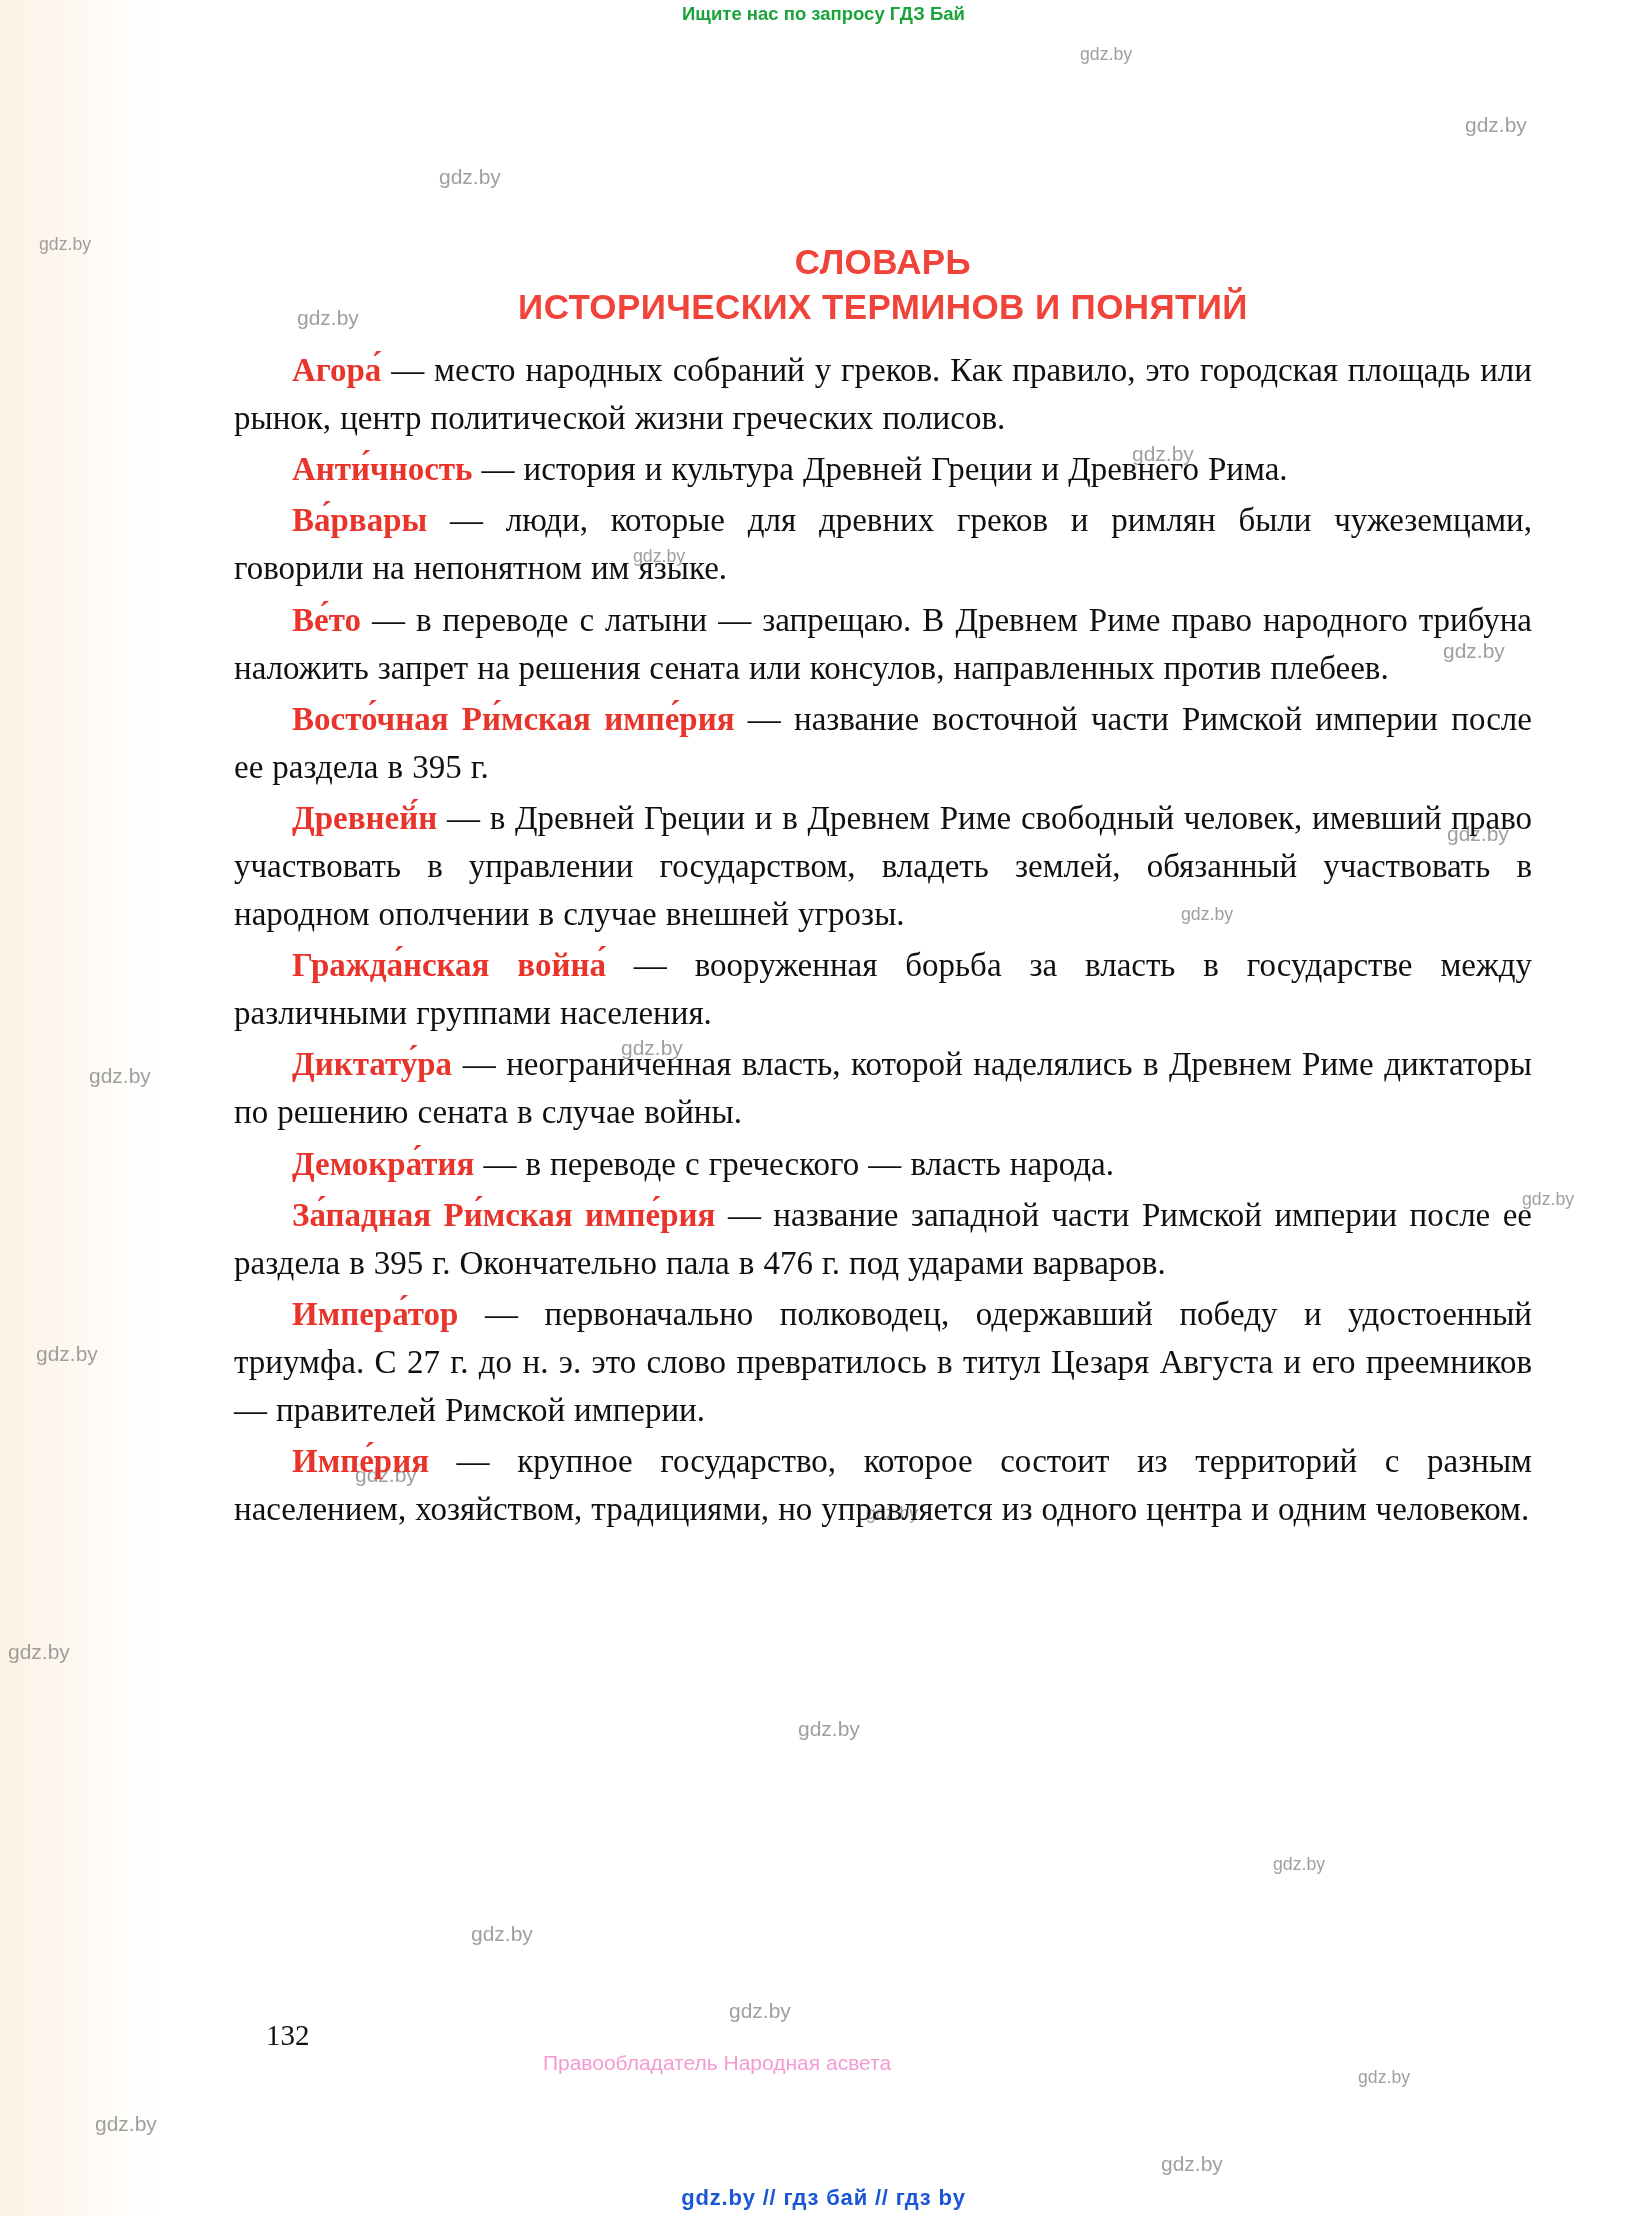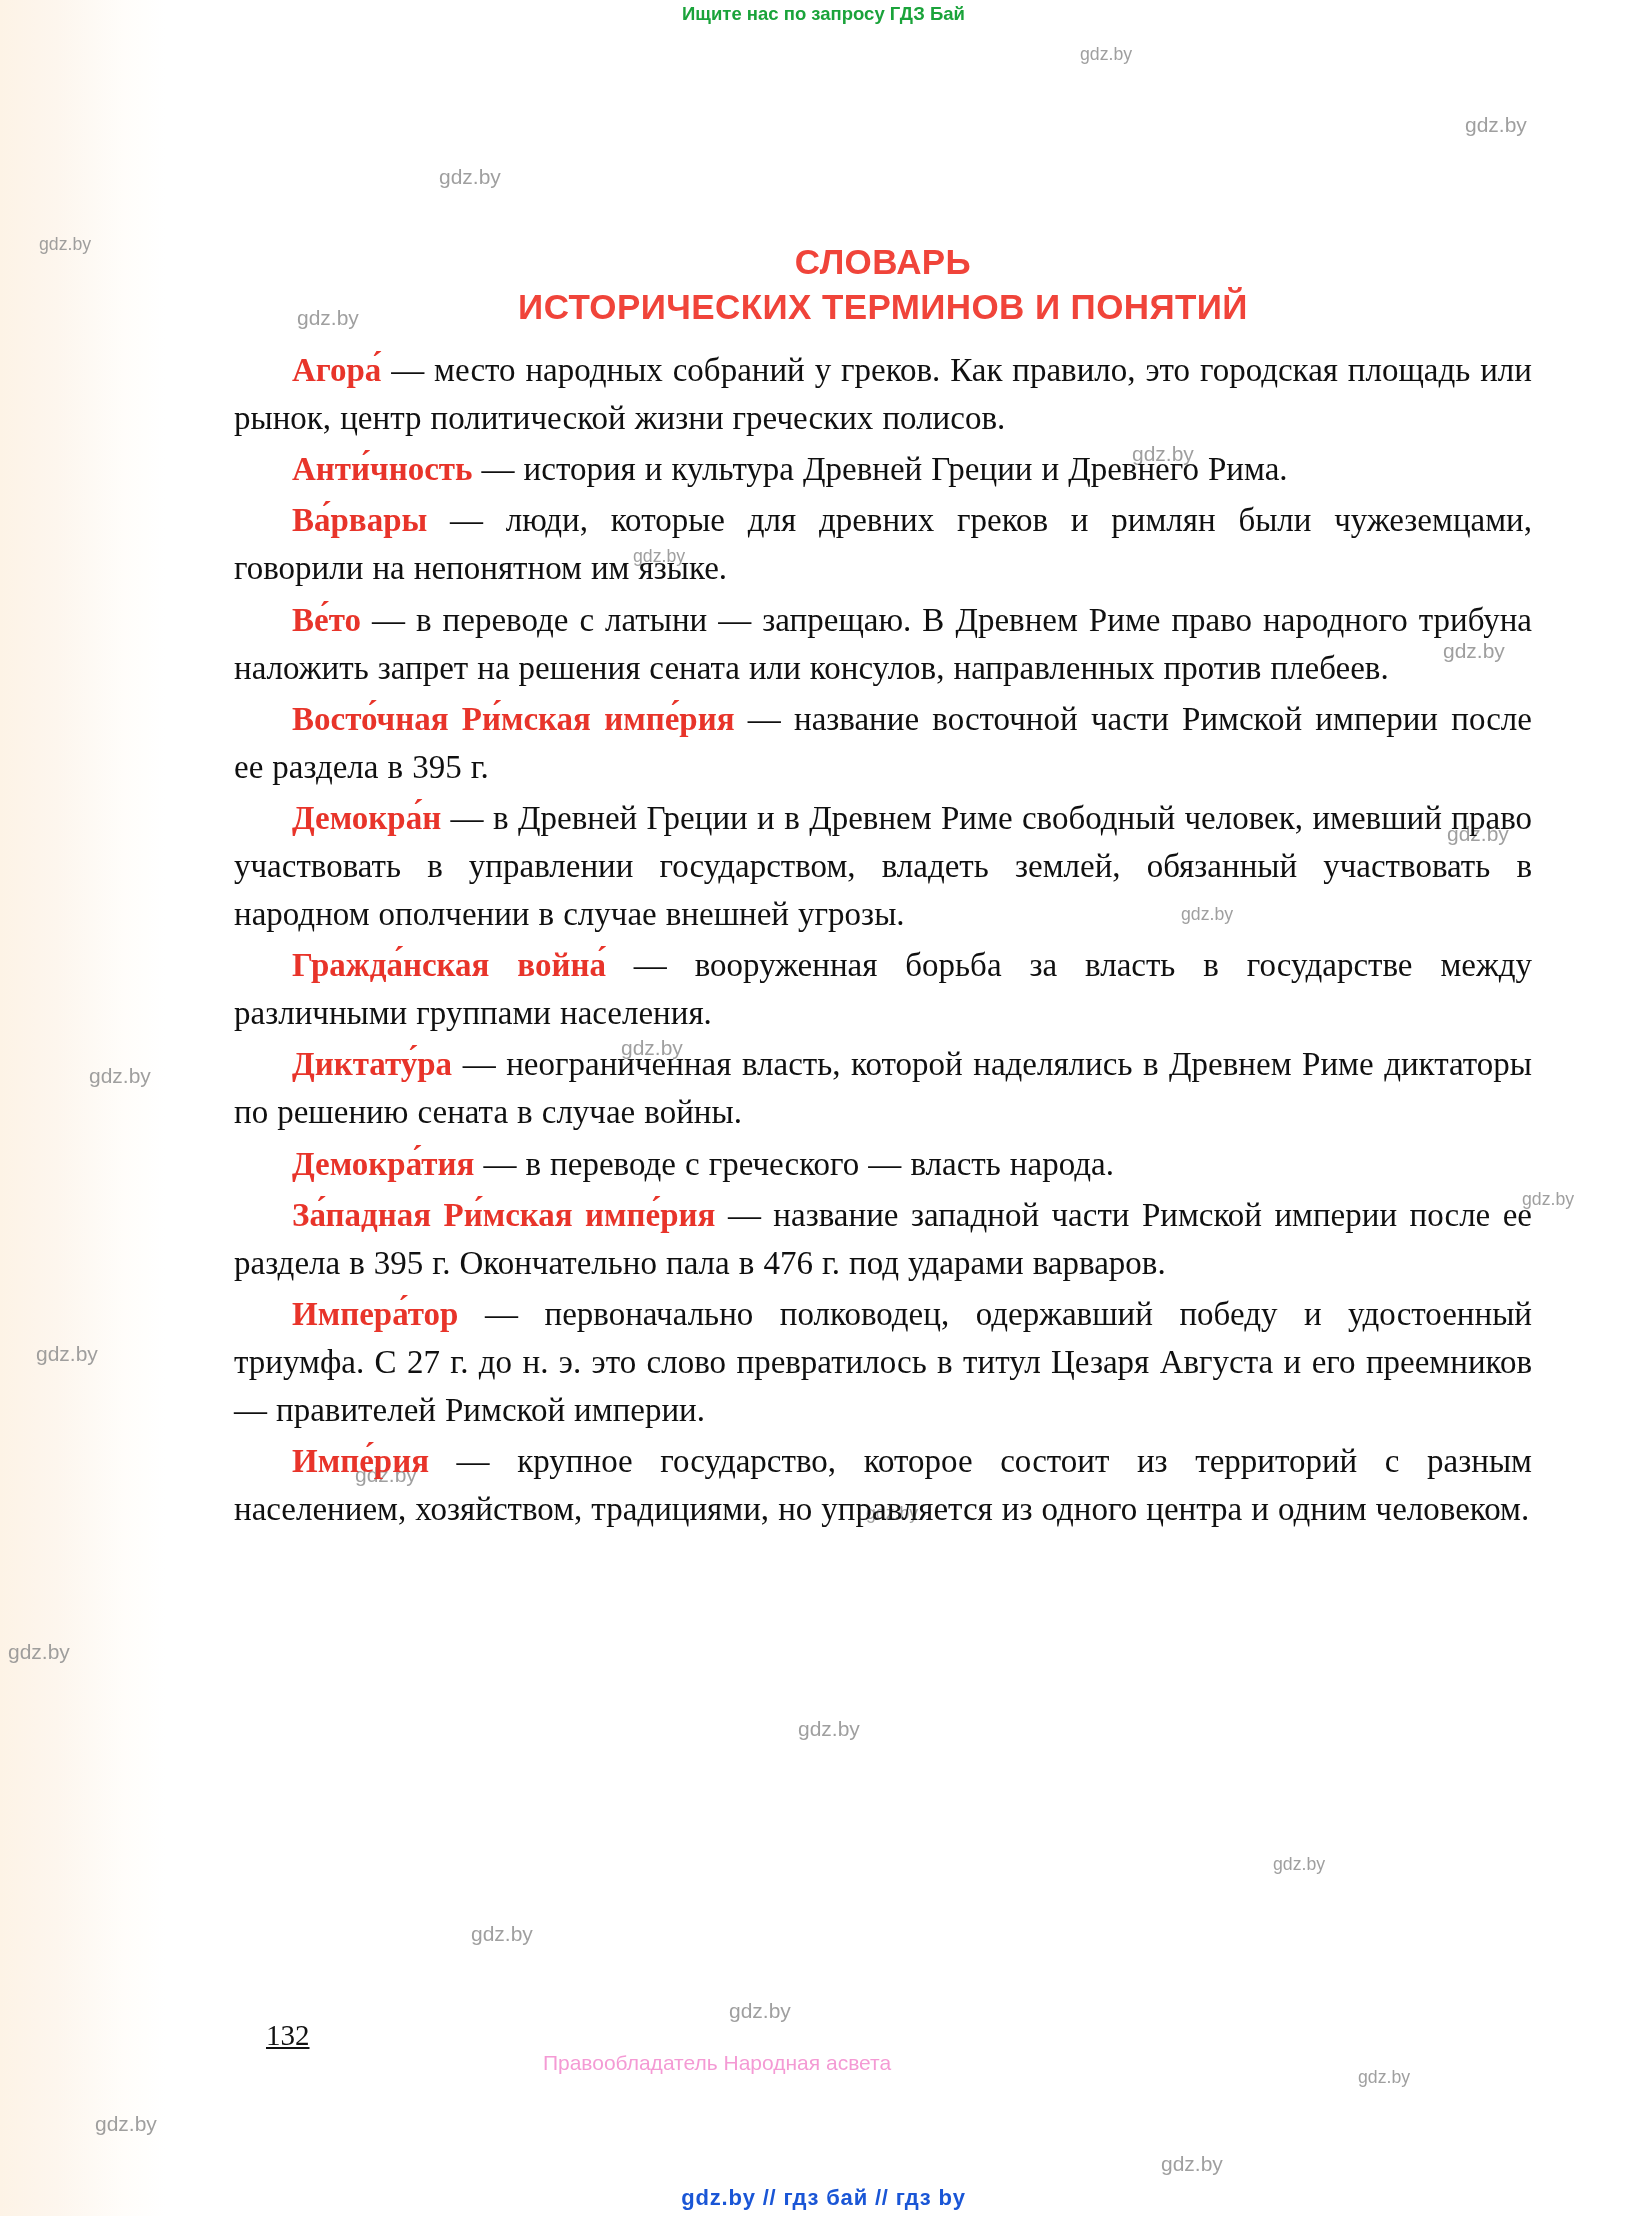--- a/index.html
+++ b/index.html
@@ -66,21 +66,20 @@
   p.entry .term {
     color:#e8342a;
     font-weight:bold;
   }
   .pagenum {
     position:absolute;
     left:266px; top:2019px;
     font-family:"Liberation Serif", serif;
     font-size:29px;
     color:#111;
-    text-decoration:underline;
   }
   .copyright {
     position:absolute;
     left:0; top:2051px; width:1434px;
     text-align:center;
     font-family:"Liberation Sans", sans-serif;
     font-size:21px;
     color:#f49ad4;
   }
 </style>
@@ -122,21 +121,21 @@
   <h1 class="title">
     <span>СЛОВАРЬ</span>
     <span class="l2">ИСТОРИЧЕСКИХ ТЕРМИНОВ И ПОНЯТИЙ</span>
   </h1>
   <div class="entries" id="entries">
       <p class="entry"><span class="term">Агора́</span><span> — место народных собраний у греков. Как правило, это городская площадь или рынок, центр политической жизни греческих полисов.</span></p>
       <p class="entry"><span class="term">Анти́чность</span><span> — история и культура Древней Греции и Древнего Рима.</span></p>
       <p class="entry"><span class="term">Ва́рвары</span><span> — люди, которые для древних греков и римлян были чужеземцами, говорили на непонятном им языке.</span></p>
       <p class="entry"><span class="term">Ве́то</span><span> — в переводе с латыни — запрещаю. В Древнем Риме право народного трибуна наложить запрет на решения сената или консулов, направленных против плебеев.</span></p>
       <p class="entry"><span class="term">Восто́чная Ри́мская импе́рия</span><span> — название восточной части Римской империи после ее раздела в 395 г.</span></p>
-      <p class="entry"><span class="term">Демокра́н</span><span> — в Древней Греции и в Древнем Риме свободный человек, имевший право участвовать в управлении государством, владеть землей, обязанный участвовать в народном ополчении в случае внешней угрозы.</span></p>
+      <p class="entry"><span class="term">Древней́н</span><span> — в Древней Греции и в Древнем Риме свободный человек, имевший право участвовать в управлении государством, владеть землей, обязанный участвовать в народном ополчении в случае внешней угрозы.</span></p>
       <p class="entry"><span class="term">Гражда́нская война́</span><span> — вооруженная борьба за власть в государстве между различными группами населения.</span></p>
       <p class="entry"><span class="term">Диктату́ра</span><span> — неограниченная власть, которой наделялись в Древнем Риме диктаторы по решению сената в случае войны.</span></p>
       <p class="entry"><span class="term">Демокра́тия</span><span> — в переводе с греческого — власть народа.</span></p>
       <p class="entry"><span class="term">За́падная Ри́мская импе́рия</span><span> — название западной части Римской империи после ее раздела в 395 г. Окончательно пала в 476 г. под ударами варваров.</span></p>
       <p class="entry"><span class="term">Импера́тор</span><span> — первоначально полководец, одержавший победу и удостоенный триумфа. С 27 г. до н. э. это слово превратилось в титул Цезаря Августа и его преемников — правителей Римской империи.</span></p>
       <p class="entry"><span class="term">Импе́рия</span><span> — крупное государство, которое состоит из территорий с разным населением, хозяйством, традициями, но управляется из одного центра и одним человеком.</span></p>
     </div>
 </div>
 
 <div class="pagenum">132</div>

